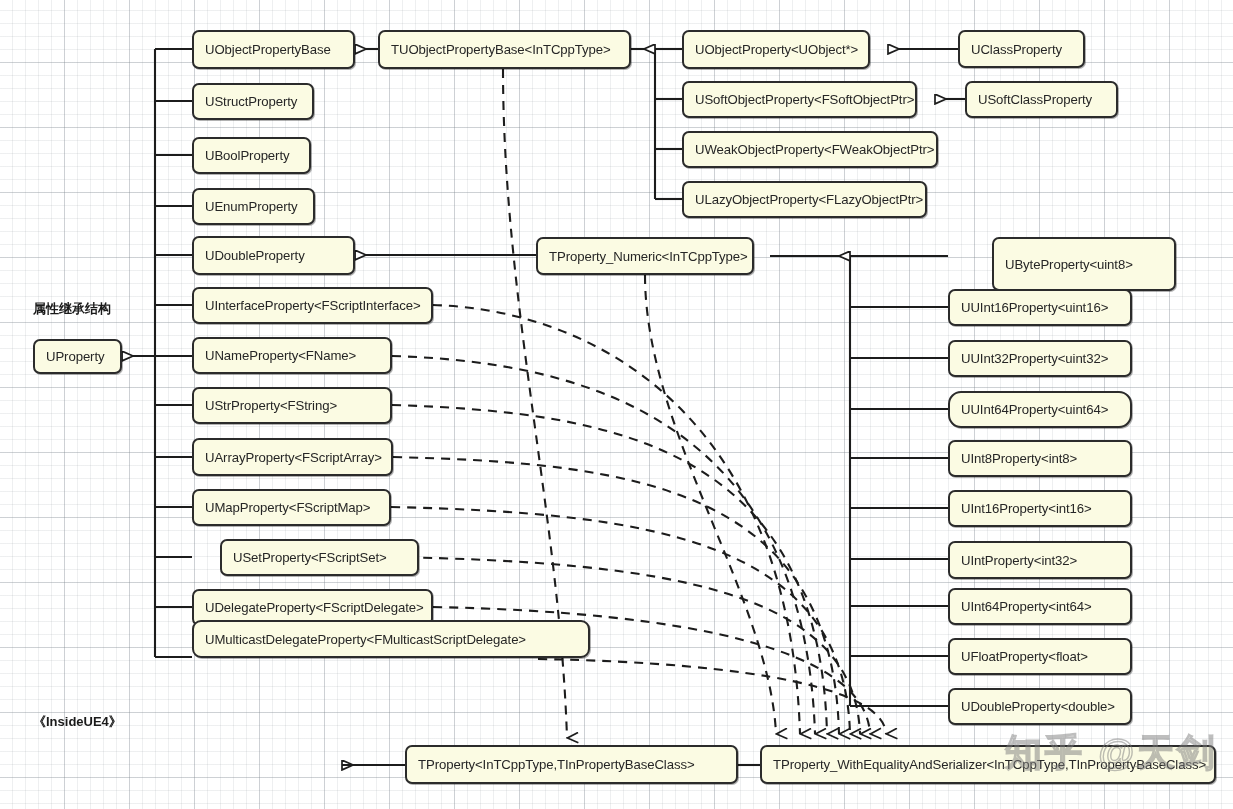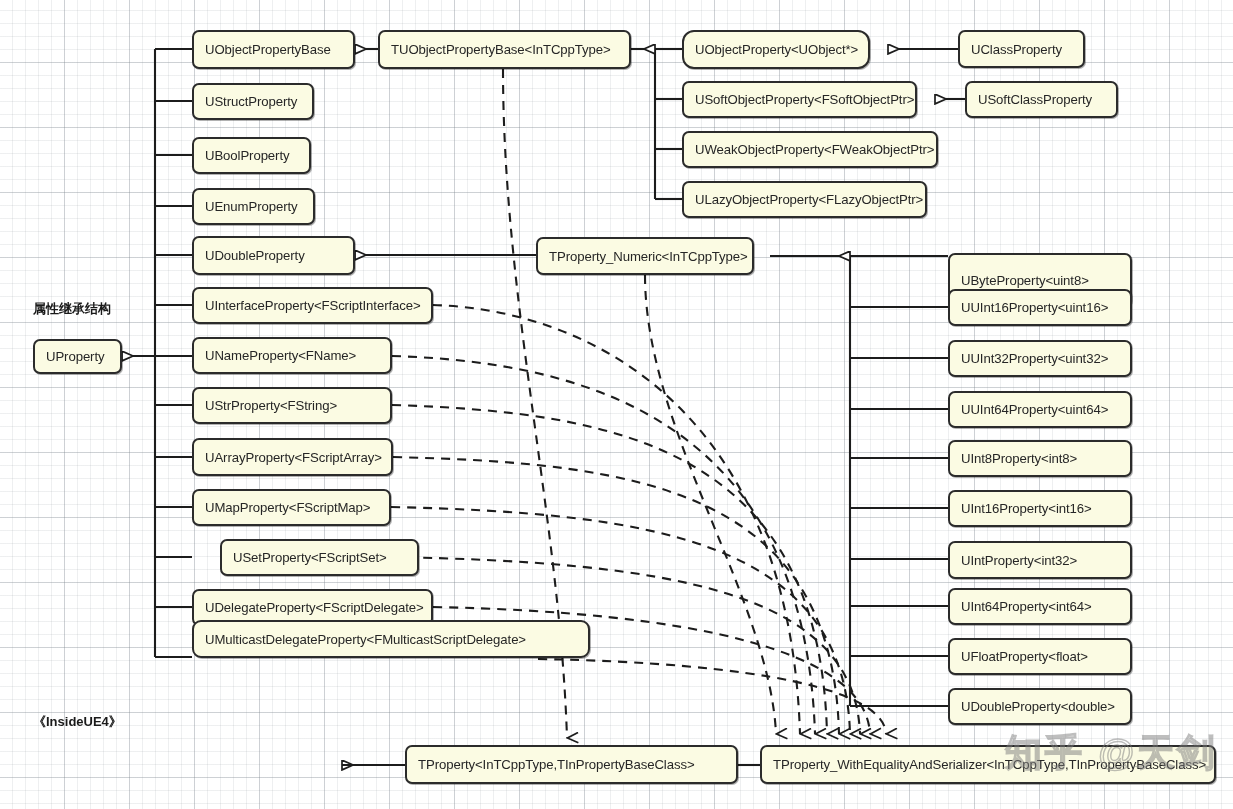--- a/index.html
+++ b/index.html
@@ -155,31 +155,31 @@
   <div class="node" style="left:192px;top:387px;width:200px;height:37px;">UStrProperty&lt;FString&gt;</div>
   <div class="node" style="left:192px;top:438px;width:201px;height:38px;">UArrayProperty&lt;FScriptArray&gt;</div>
   <div class="node" style="left:192px;top:489px;width:199px;height:37px;">UMapProperty&lt;FScriptMap&gt;</div>
   <div class="node" style="left:192px;top:539px;width:199px;height:37px;margin-left:28px;">USetProperty&lt;FScriptSet&gt;</div>
   <div class="node" style="left:192px;top:589px;width:241px;height:37px;">UDelegateProperty&lt;FScriptDelegate&gt;</div>
   <div class="node" style="left:192px;top:620px;width:398px;height:38px;border-radius:9px;">UMulticastDelegateProperty&lt;FMulticastScriptDelegate&gt;</div>
 
   <div class="node" style="left:378px;top:30px;width:253px;height:39px;text-align:right;">TUObjectPropertyBase&lt;InTCppType&gt;</div>
   <div class="node" style="left:536px;top:237px;width:218px;height:38px;">TProperty_Numeric&lt;InTCppType&gt;</div>
 
-  <div class="node" style="left:682px;top:30px;width:188px;height:39px;border-radius:12px;">UObjectProperty&lt;UObject*&gt;</div>
+  <div class="node" style="left:682px;top:30px;width:188px;height:39px;">UObjectProperty&lt;UObject*&gt;</div>
   <div class="node" style="left:682px;top:81px;width:235px;height:37px;">USoftObjectProperty&lt;FSoftObjectPtr&gt;</div>
   <div class="node" style="left:682px;top:131px;width:256px;height:37px;">UWeakObjectProperty&lt;FWeakObjectPtr&gt;</div>
   <div class="node" style="left:682px;top:181px;width:245px;height:37px;">ULazyObjectProperty&lt;FLazyObjectPtr&gt;</div>
   <div class="node" style="left:958px;top:30px;width:127px;height:38px;">UClassProperty</div>
   <div class="node" style="left:965px;top:81px;width:153px;height:37px;">USoftClassProperty</div>
 
-  <div class="node" style="left:948px;top:237px;width:184px;height:54px;margin-top:16px;">UByteProperty&lt;uint8&gt;</div>
+  <div class="node" style="left:992px;top:237px;width:184px;height:54px;">UByteProperty&lt;uint8&gt;</div>
   <div class="node" style="left:948px;top:289px;width:184px;height:37px;">UUInt16Property&lt;uint16&gt;</div>
   <div class="node" style="left:948px;top:340px;width:184px;height:37px;">UUInt32Property&lt;uint32&gt;</div>
-  <div class="node" style="left:948px;top:391px;width:184px;height:37px;">UUInt64Property&lt;uint64&gt;</div>
+  <div class="node" style="left:948px;top:391px;width:184px;height:37px;border-radius:13px;">UUInt64Property&lt;uint64&gt;</div>
   <div class="node" style="left:948px;top:440px;width:184px;height:37px;">UInt8Property&lt;int8&gt;</div>
   <div class="node" style="left:948px;top:490px;width:184px;height:37px;">UInt16Property&lt;int16&gt;</div>
   <div class="node" style="left:948px;top:541px;width:184px;height:38px;">UIntProperty&lt;int32&gt;</div>
   <div class="node" style="left:948px;top:588px;width:184px;height:37px;">UInt64Property&lt;int64&gt;</div>
   <div class="node" style="left:948px;top:638px;width:184px;height:37px;">UFloatProperty&lt;float&gt;</div>
   <div class="node" style="left:948px;top:688px;width:184px;height:37px;">UDoubleProperty&lt;double&gt;</div>
 
   <div class="node" style="left:405px;top:745px;width:333px;height:39px;">TProperty&lt;InTCppType,TInPropertyBaseClass&gt;</div>
   <div class="node" style="left:760px;top:745px;width:456px;height:39px;">TProperty_WithEqualityAndSerializer&lt;InTCppType,TInPropertyBaseClass&gt;</div>
 

